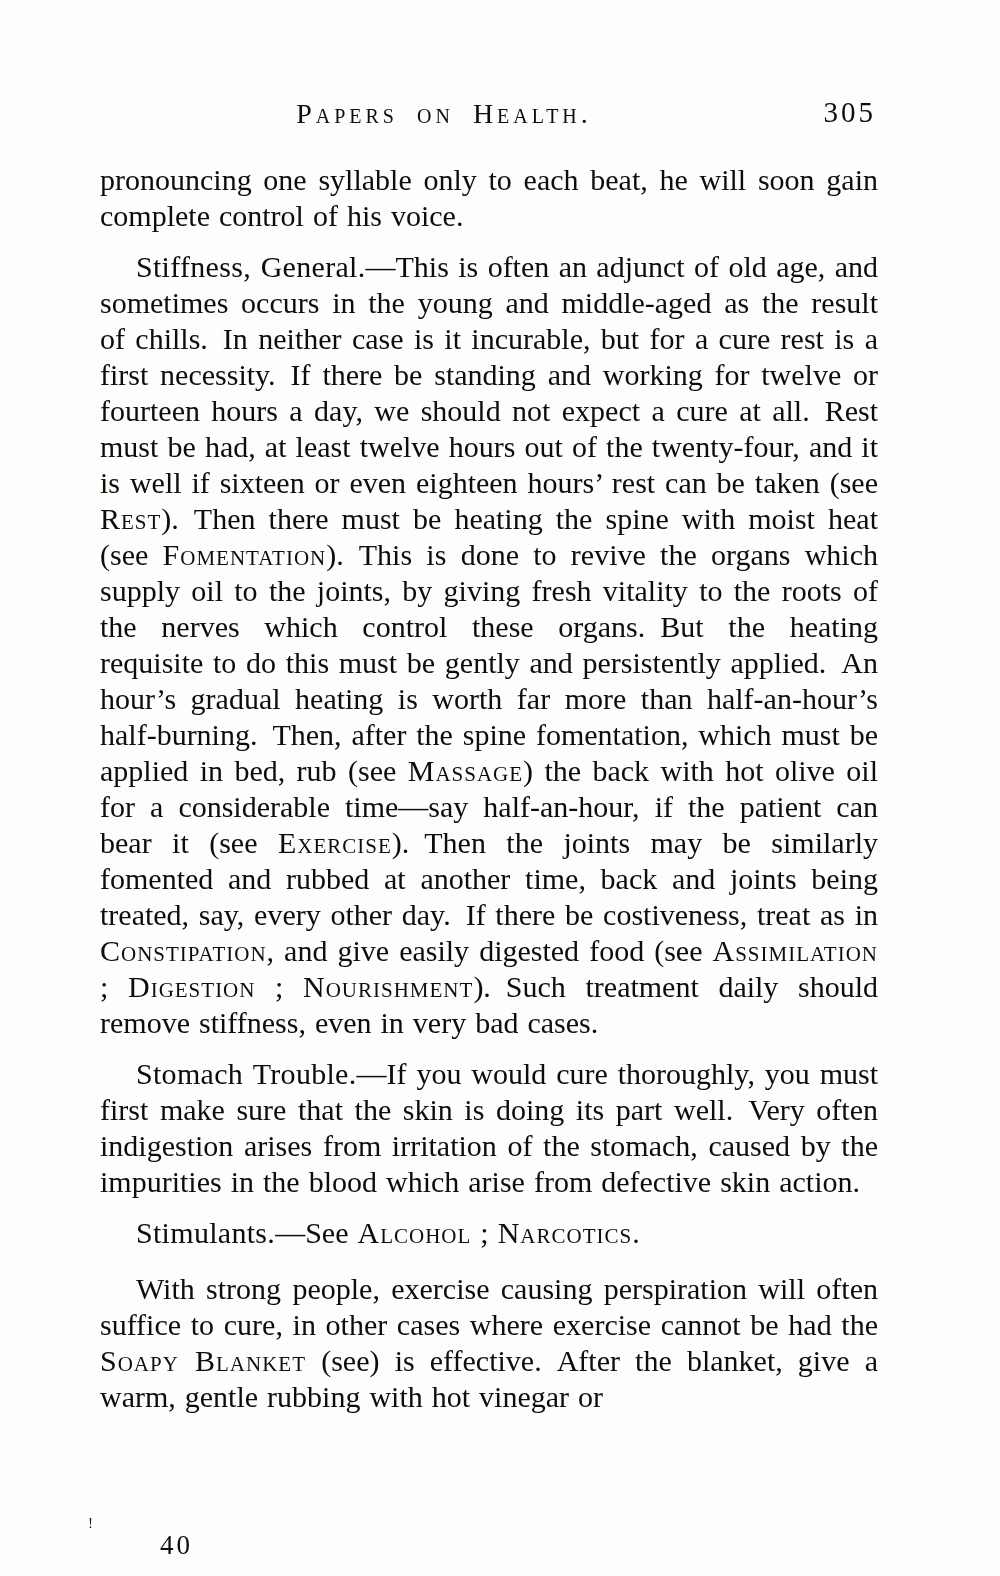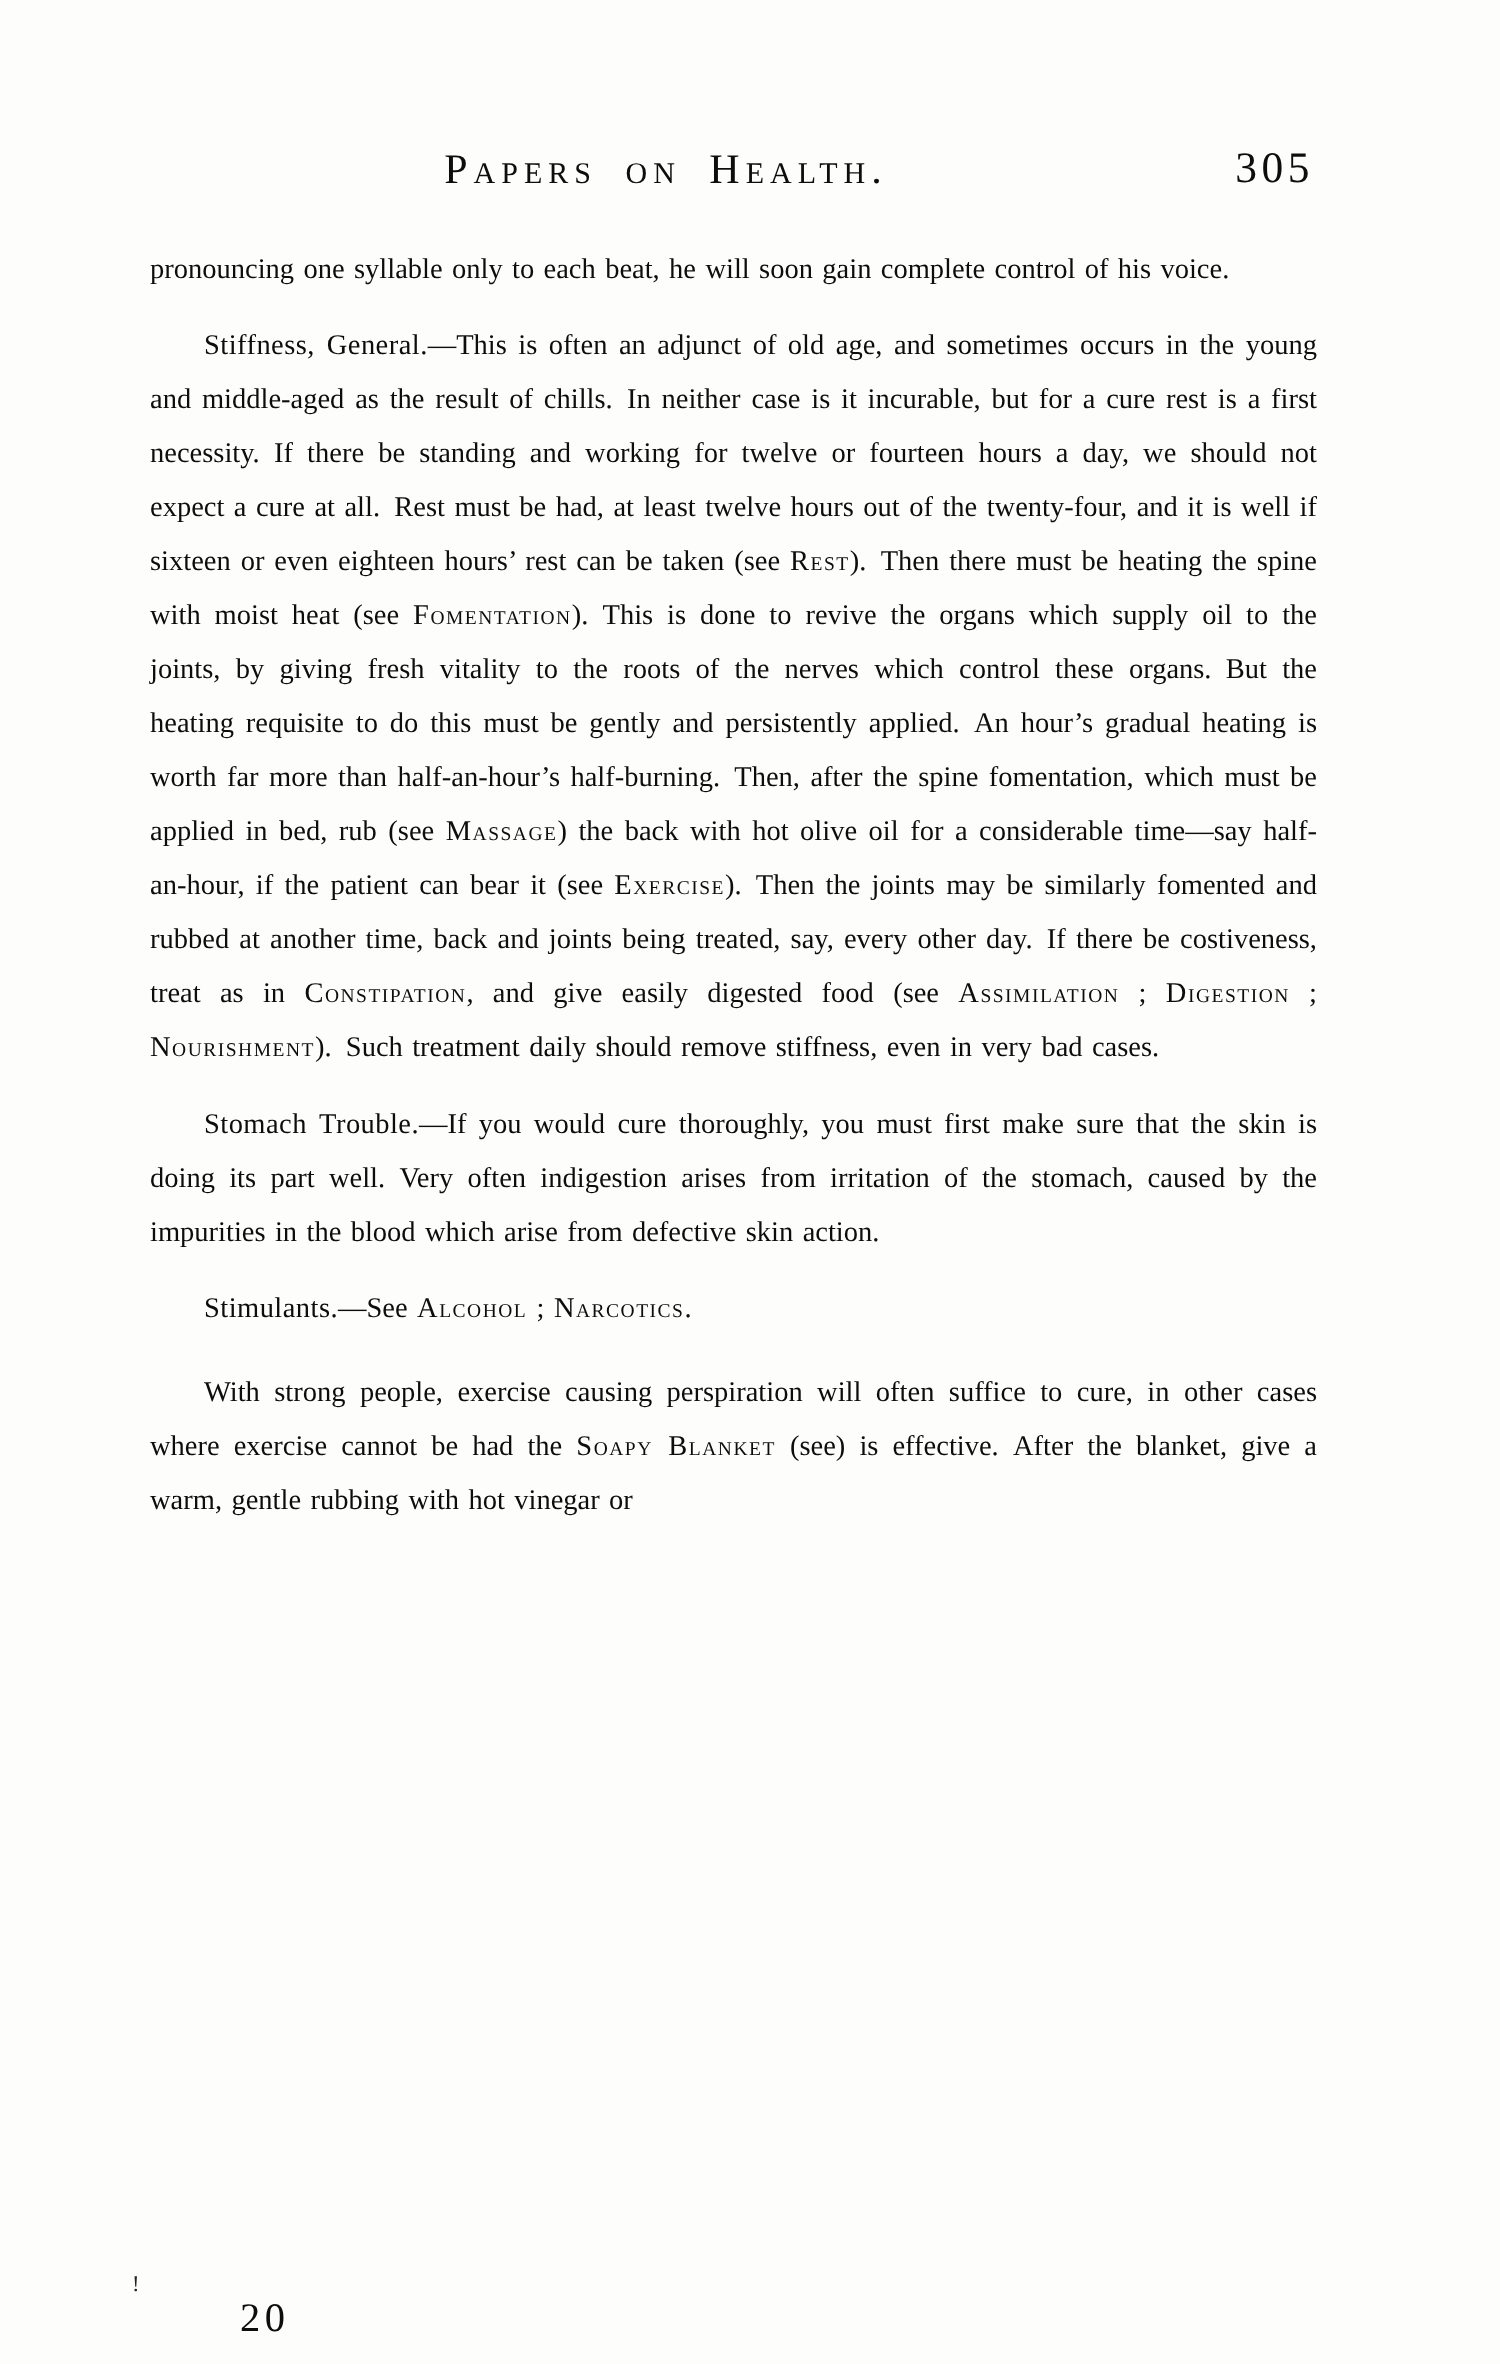--- a/index.html
+++ b/index.html
@@ -32,21 +32,21 @@
     white-space: nowrap;
   }
   .page-number {
     position: absolute;
     right: 2px; top: -2px;
     font-size: 29px;
     letter-spacing: 3px;
   }
   .page-body { margin-top: 24px; }
   .para {
-    font-size: 19px;
+    font-size: 30px;
     line-height: 36px;
     text-align: justify;
     margin: 0;
     word-spacing: 1.5px;
   }
   .para + .para { margin-top: 15px; }
   .para:last-child { margin-top: 20px; }
   .indent { text-indent: 36px; }
   .rb { font-weight: normal; letter-spacing: 0.3px; }
   .ri { }
@@ -79,13 +79,13 @@
       <p class="para indent"><span class="rb">Stiffness, General.</span><span class="rn">—This is often an adjunct of old age, and sometimes occurs in the young and middle-aged as the result of chills. In </span><span class="ri">neither</span><span class="rn"> case is it incurable, but for a cure </span><span class="ri">rest</span><span class="rn"> is a first necessity. If there be standing and working for twelve or fourteen hours a day, we should not expect a cure at all. Rest must be had, at least twelve hours out of the twenty-four, and it is well if sixteen or even eighteen hours’ rest can be taken (</span><span class="ri">see</span><span class="rn"> </span><span class="rsc">Rest</span><span class="rn">). Then there must be heating the spine with moist heat (</span><span class="ri">see</span><span class="rn"> </span><span class="rsc">Fomentation</span><span class="rn">). This is done to revive the organs which supply oil to the joints, by giving fresh vitality to the roots of the nerves which control these organs. But the heating requisite to do this must be gently and persistently applied. An hour’s gradual heating is worth far more than half-an-hour’s </span><span class="ri">half-burning</span><span class="rn">. Then, after the spine fomentation, which must be applied in bed, rub (</span><span class="ri">see</span><span class="rn"> </span><span class="rsc">Massage</span><span class="rn">) the back with hot olive oil for a considerable time—say half-an-hour, if the patient can bear it (</span><span class="ri">see</span><span class="rn"> </span><span class="rsc">Exercise</span><span class="rn">). Then the joints may be similarly fomented and rubbed at another time, back and joints being treated, say, every other day. If there be costiveness, treat as in </span><span class="rsc">Constipation</span><span class="rn">, and give easily digested food (</span><span class="ri">see</span><span class="rn"> </span><span class="rsc">Assimilation</span><span class="rn"> ; </span><span class="rsc">Digestion</span><span class="rn"> ; </span><span class="rsc">Nourishment</span><span class="rn">). Such treatment daily should remove stiffness, even in very bad cases.</span></p>
       <p class="para indent"><span class="rb">Stomach Trouble.</span><span class="rn">—If you would cure thoroughly, you must first make sure that the skin is doing its part well. Very often indigestion arises from irritation of the stomach, caused by the impurities in the blood which arise from defective skin action.</span></p>
       <p class="para indent"><span class="rb">Stimulants.</span><span class="rn">—</span><span class="ri">See</span><span class="rn"> </span><span class="rsc">Alcohol</span><span class="rn"> ; </span><span class="rsc">Narcotics</span><span class="rn">.</span></p>
       <p class="para indent"><span class="rn">With strong people, exercise causing perspiration will often suffice to cure, in other cases where exercise cannot be had the </span><span class="rsc">Soapy Blanket</span><span class="rn"> (</span><span class="ri">see</span><span class="rn">) is effective. After the blanket, give a warm, gentle rubbing with hot vinegar or</span></p>
     </div>
 
 </div>
 
 <div class="stray-mark">!</div>
 
-<div class="page-footer-sig">20</div>
+<div class="page-footer-sig">40</div>
 
 </body></html>

